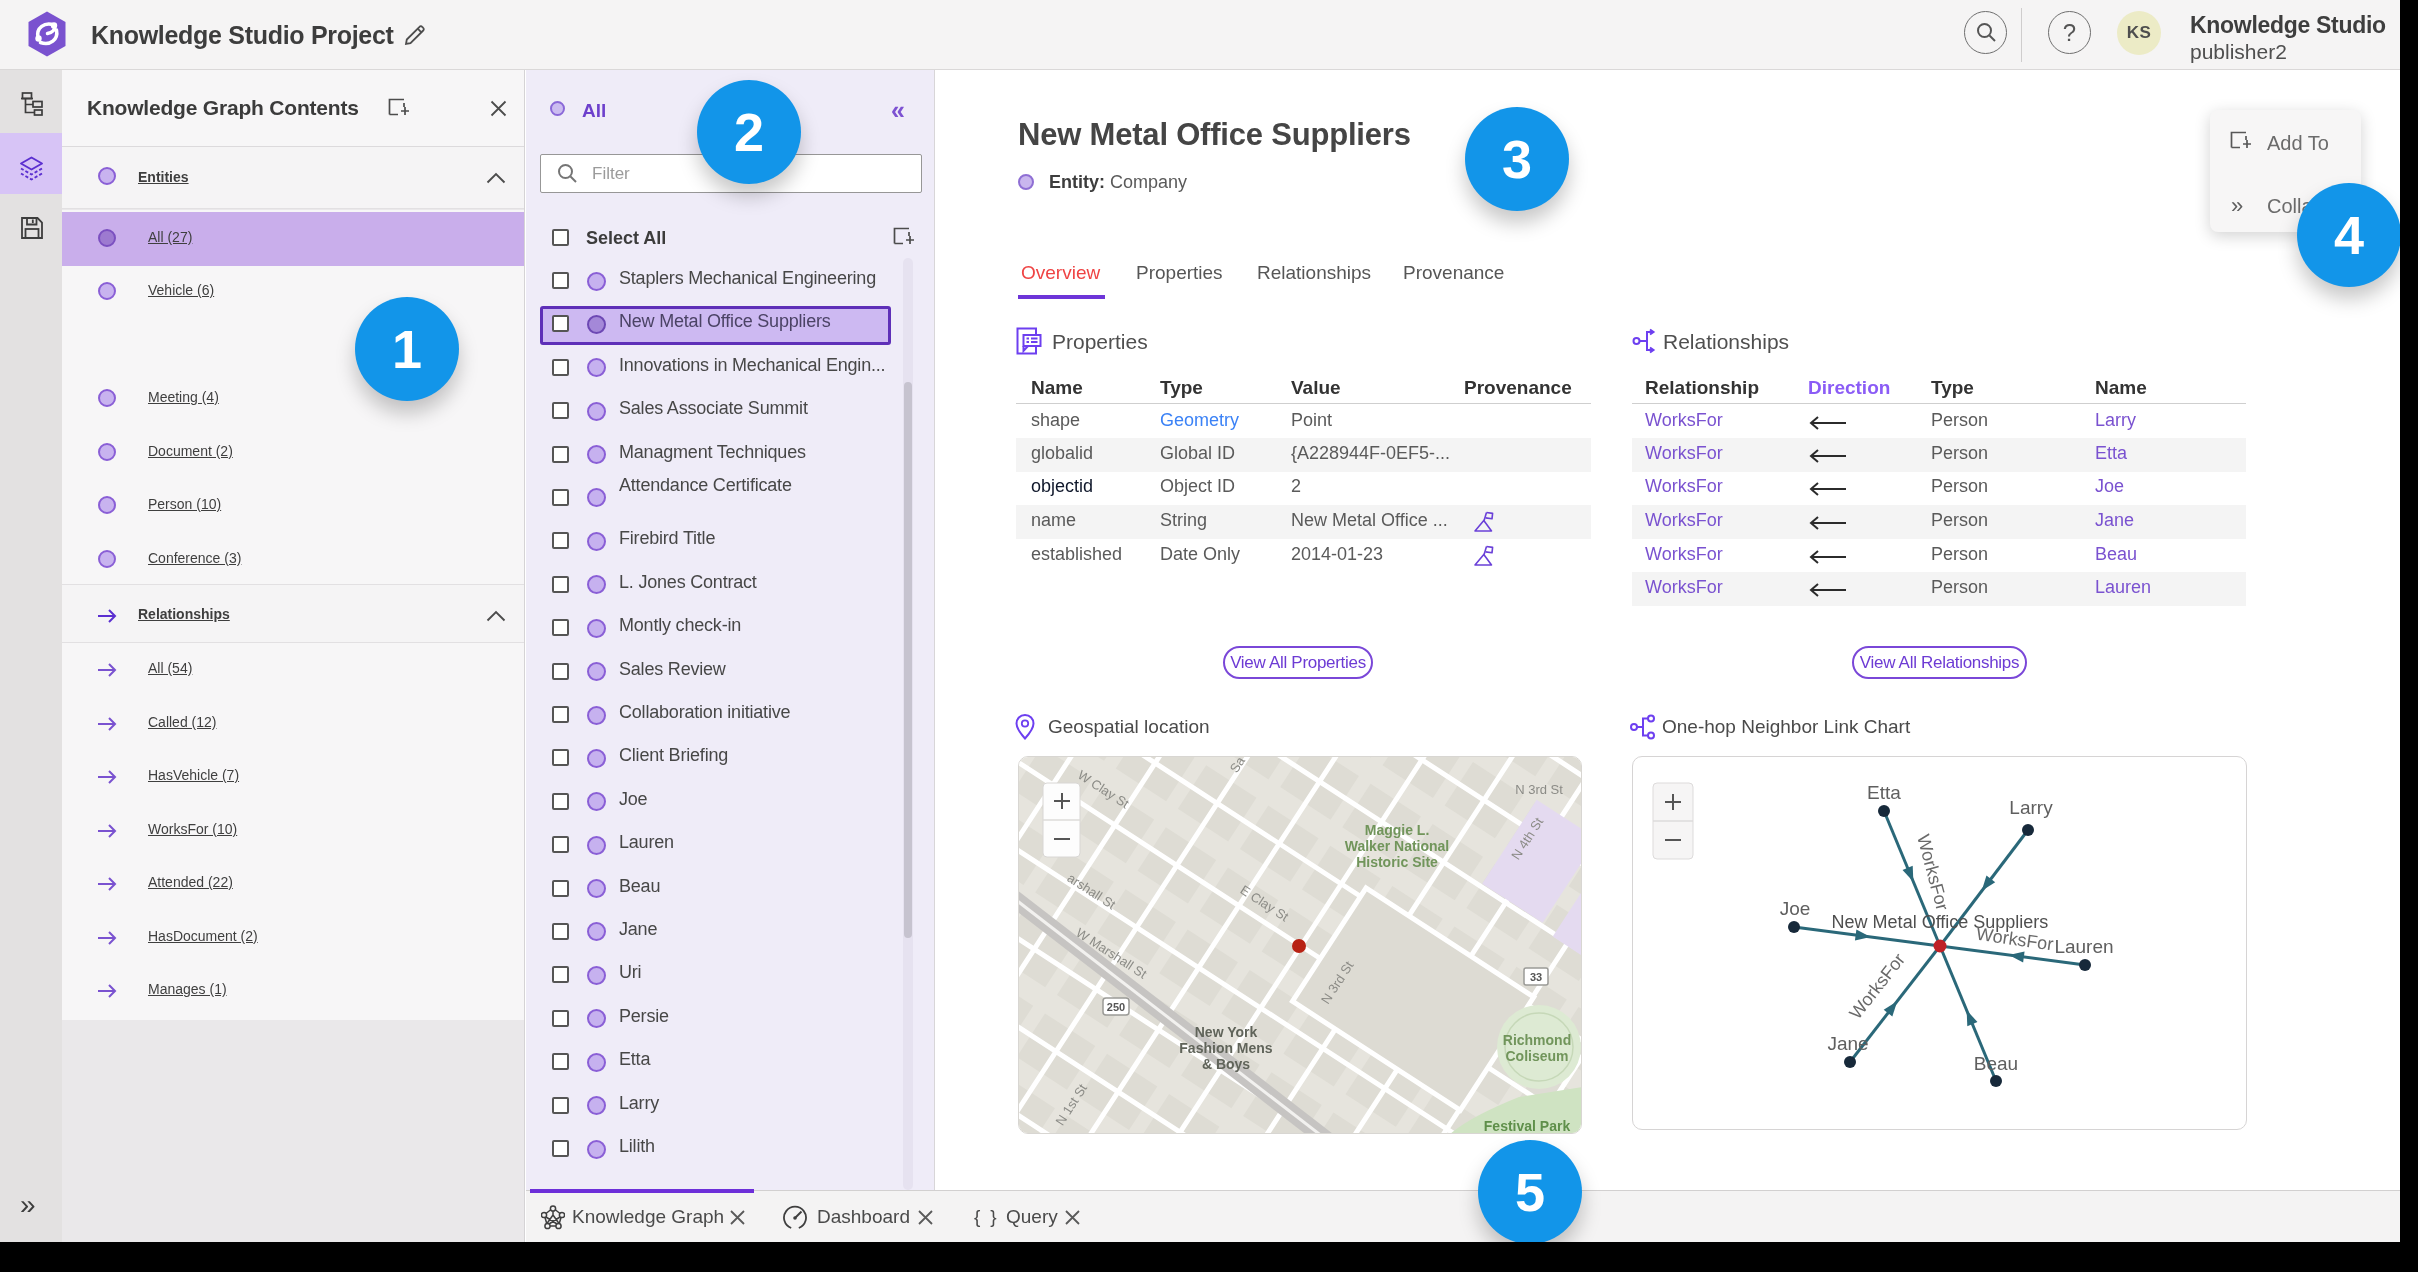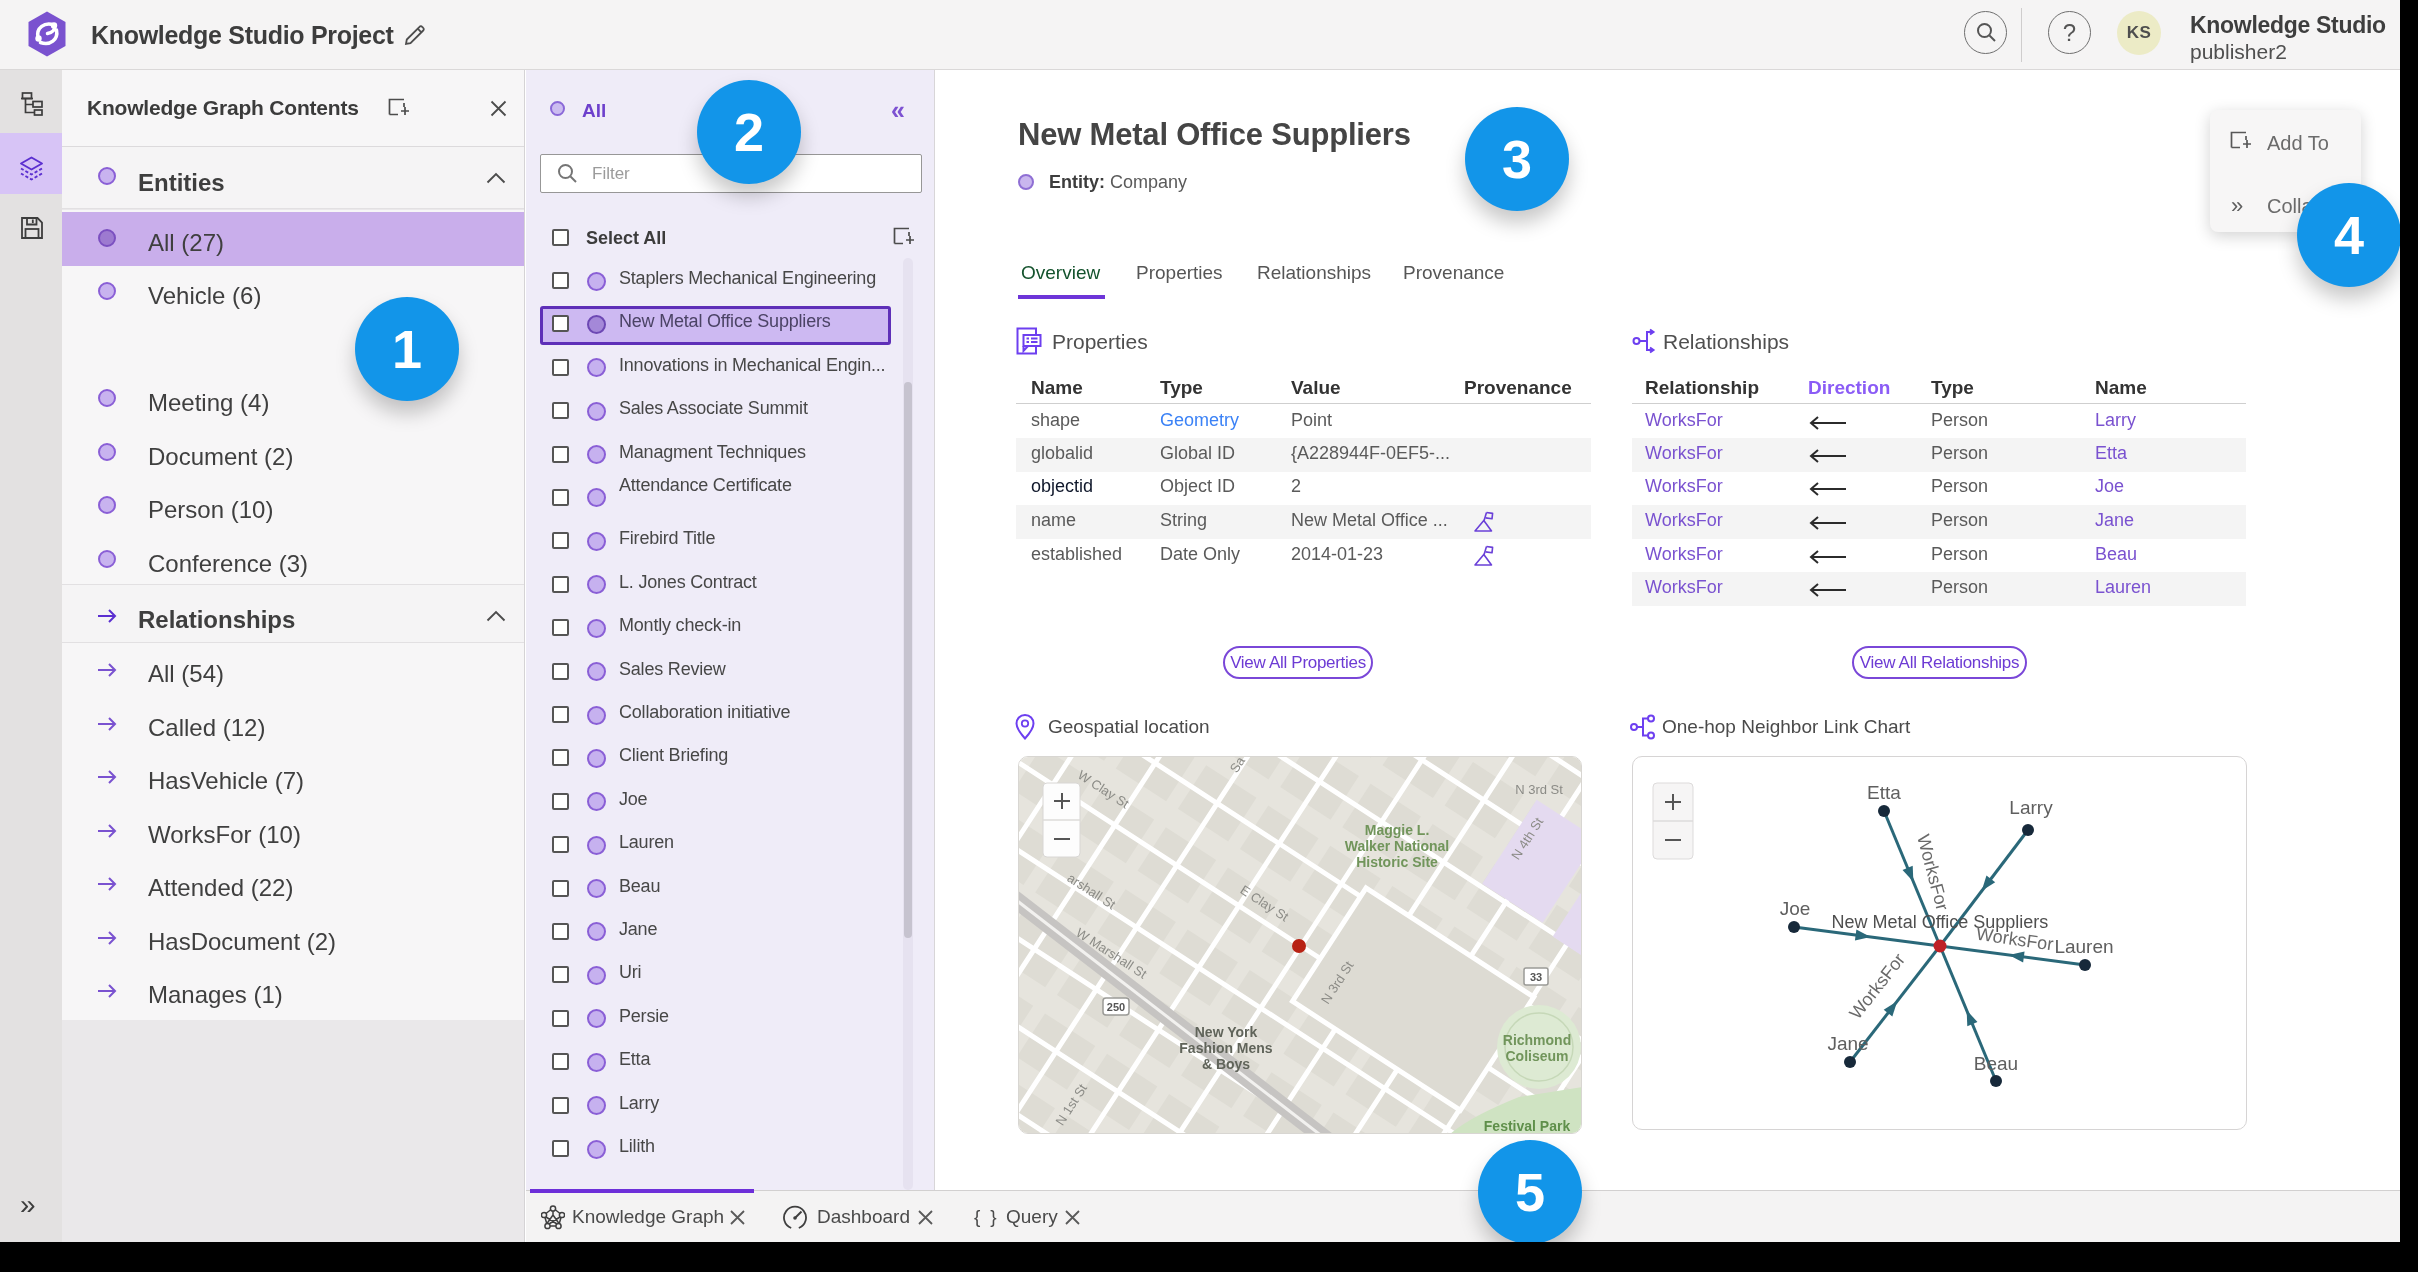--- a/index.html
+++ b/index.html
@@ -19,21 +19,21 @@
   
   #p1 { position:absolute; left:62px; top:70px; width:463px; height:1172px; background:#eae8ea; border-right:1px solid #d5d3d5; }
   #p1 .hdr { position:absolute; left:0; top:0; width:100%; height:77px; background:#f7f6f7; border-bottom:1px solid #dcdadc; }
   #p1 .hdr .t { position:absolute; left:25px; top:26px; font-size:21px; font-weight:700; color:#3b3b3b; white-space:nowrap; letter-spacing:-0.2px; }
   .grouphdr { position:absolute; left:0; width:462px; height:62px; background:#f5f4f5; border-top:1px solid #e2e0e2; border-bottom:1px solid #e2e0e2; }
   .rowsblk { position:absolute; left:0; width:462px; background:#f7f6f7; }
   .p1row { position:absolute; left:0; width:462px; height:54px; }
   .p1sel { background:#c9aeeb; }
   .pcirc { position:absolute; width:18px; height:18px; border-radius:50%; background:#c8b3ef; border:2px solid #8a5fd6; }
   .pcirc.dk { background:#9d7ad0; border-color:#7b50c0; }
-  .p1label { position:absolute; left:86px; font-size:24px; color:#3f3f3f; white-space:nowrap; }
+  .p1label { position:absolute; left:86px; font-size:14px; color:#3f3f3f; white-space:nowrap;text-decoration:underline; }
   .parrow { position:absolute; left:34px; width:24px; height:24px; }
   
   #p2 { position:absolute; left:526px; top:70px; width:409px; height:1120px; background:#efecf8; border-right:1px solid #d8d6d8; }
   #filter { position:absolute; left:540px; top:154px; width:382px; height:39px; background:#fff; border:1.5px solid #979797; border-radius:2px; }
   .cbx { position:absolute; width:17px; height:17px; border:2px solid #555; border-radius:2px; background:#fff; }
   .l2circ { position:absolute; left:587px; width:19px; height:19px; border-radius:50%; background:#c6b1ef; border:2px solid #8a5fd6; }
   .l2label { position:absolute; left:619px; font-size:18px; color:#474747; white-space:nowrap; letter-spacing:-0.2px; }
   #selrow { position:absolute; left:540px; top:306px; width:351px; height:39px; background:#cdb9f2; border:3px solid #5e2fb8; border-radius:3px; }
   
   #tabbar { position:absolute; left:526px; top:1190px; width:1874px; height:52px; background:#f4f3f3; border-top:1px solid #d2d0d0; }
@@ -292,21 +292,21 @@
 <div class="l2label" style="top:1049px">Etta</div>
 <div class="cbx" style="left:552px;top:1097px"></div>
 <div class="l2circ" style="top:1096px"></div>
 <div class="l2label" style="top:1093px">Larry</div>
 <div class="cbx" style="left:552px;top:1140px"></div>
 <div class="l2circ" style="top:1140px"></div>
 <div class="l2label" style="top:1136px">Lilith</div>
 <div class="abs" style="left:1018px;top:117px;font-size:31px;font-weight:700;color:#454545;letter-spacing:-0.2px">New Metal Office Suppliers</div>
 <div class="abs" style="left:1018px;top:174px;width:16px;height:16px;border-radius:50%;background:#c9b6ee;border:2px solid #8f6fd4"></div>
 <div class="abs" style="left:1049px;top:172px;font-size:18px;color:#3d3d3d"><b>Entity:</b> <span style="color:#5a5a5a">Company</span></div>
-<div class="abs" style="left:1021px;top:262px;font-size:19px;color:#14532d">Overview</div>
+<div class="abs" style="left:1021px;top:262px;font-size:19px;color:#ef4444">Overview</div>
 <div class="abs" style="left:1136px;top:262px;font-size:19px;color:#565656">Properties</div>
 <div class="abs" style="left:1257px;top:262px;font-size:19px;color:#565656">Relationships</div>
 <div class="abs" style="left:1403px;top:262px;font-size:19px;color:#565656">Provenance</div>
 <div class="abs" style="left:1018px;top:295px;width:87px;height:4px;background:#6d35d8"></div>
 <svg class="abs" style="left:1016px;top:327px" width="26" height="28" viewBox="0 0 26 28">
   <g stroke="#6d3ff0" stroke-width="2" fill="none">
     <path d="M20 8 L20 1.5 L1.5 1.5 L1.5 26.5 L20 26.5 L20 19"></path>
     <rect x="7.5" y="8" width="17" height="11" fill="#fff"></rect>
     <path d="M7.5 19 L7.5 24 L12 19"></path>
     <path d="M10.5 11.5 L13 11.5 M15 11.5 L21.5 11.5 M10.5 15 L13 15 M15 15 L21.5 15"></path>

